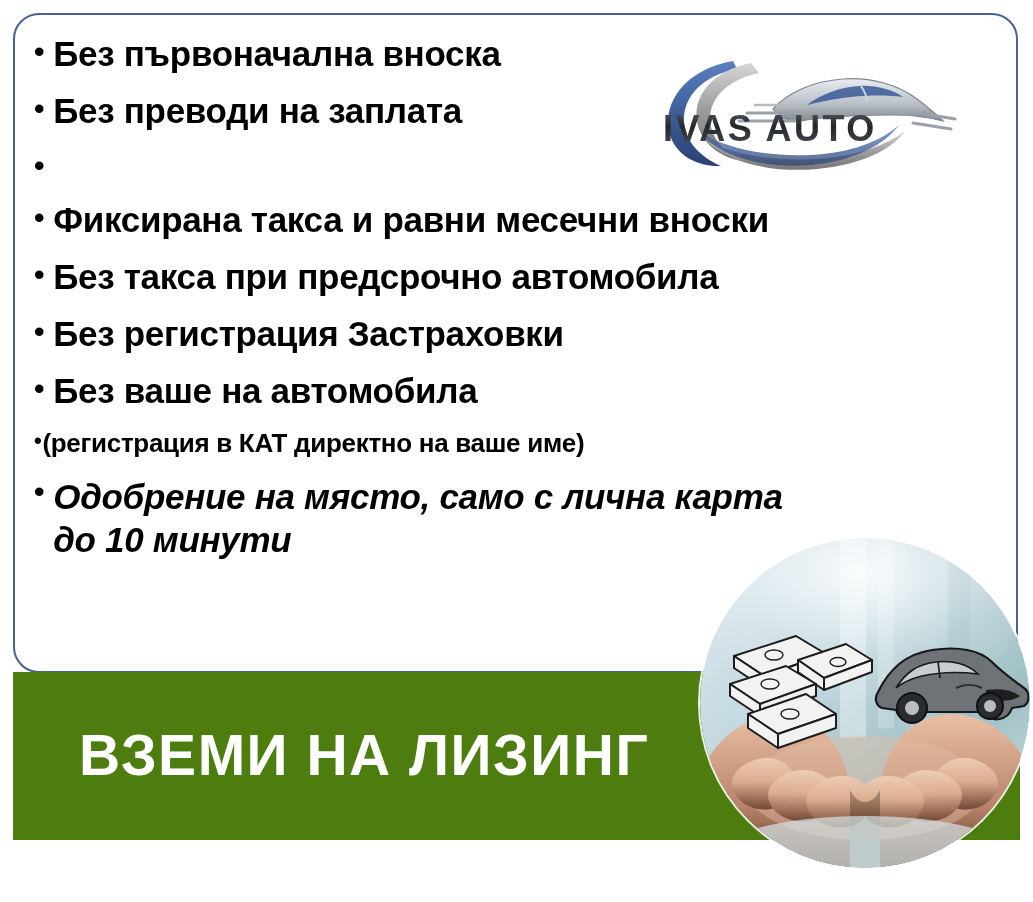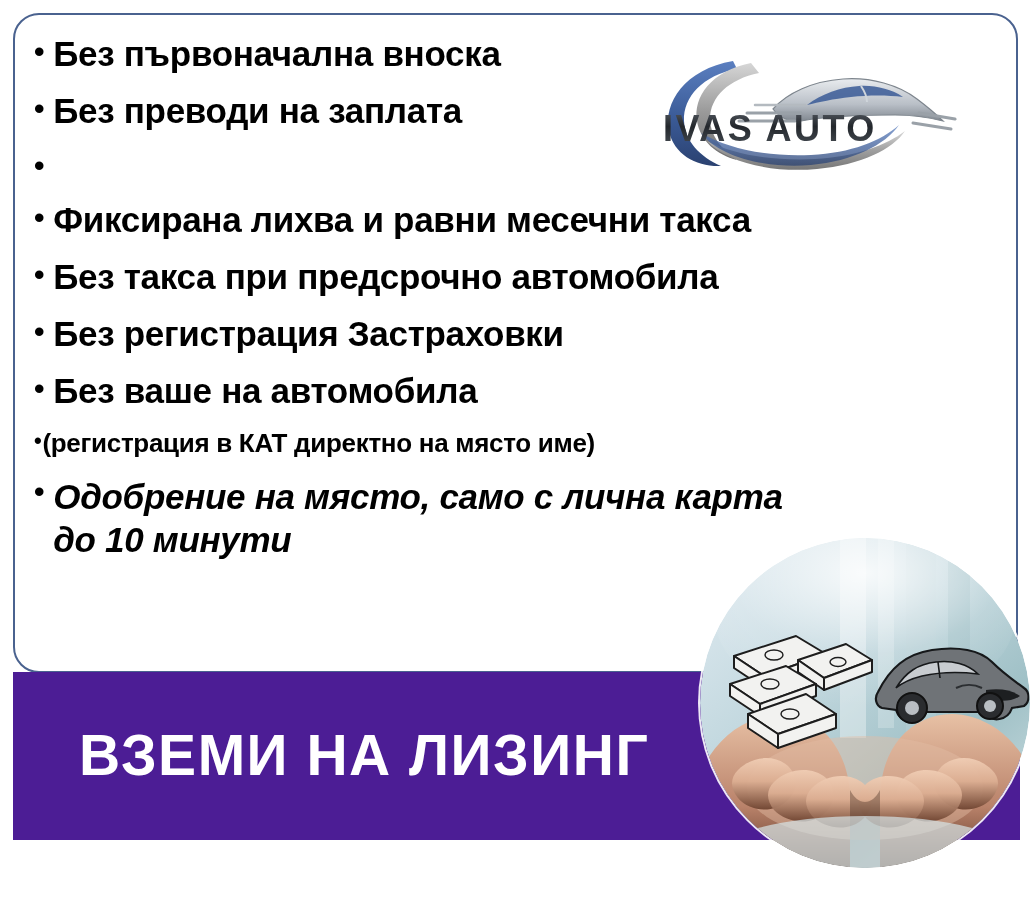--- a/index.html
+++ b/index.html
@@ -113,21 +113,21 @@
   }
   .photo-circle svg { display: block; width: 100%; height: 100%; }
 
   
   .cta-banner {
     position: absolute;
     left: 13px;
     top: 672px;
     width: 1007px;
     height: 168px;
-    background: #4c1d95;
+    background: #4d7c0f;
     z-index: 2;
   }
   .cta-label {
     position: absolute;
     left: 66px;
     top: 55px;
     color: #ffffff;
     font-size: 57px;
     font-weight: bold;
     letter-spacing: 1.5px;
@@ -149,37 +149,37 @@
     </li>
     <li class="benefit-item">
       <span class="bullet">•</span>
       <span class="btext">Без преводи на заплата</span>
     </li>
     <li class="benefit-item">
       <span class="bullet">•</span>
     </li>
     <li class="benefit-item">
       <span class="bullet">•</span>
-      <span class="btext">Фиксирана лихва и равни месечни такса</span>
+      <span class="btext">Фиксирана такса и равни месечни вноски</span>
     </li>
     <li class="benefit-item">
       <span class="bullet">•</span>
       <span class="btext">Без такса при предсрочно автомобила</span>
     </li>
     <li class="benefit-item">
       <span class="bullet">•</span>
       <span class="btext">Без регистрация Застраховки</span>
     </li>
     <li class="benefit-item">
       <span class="bullet">•</span>
       <span class="btext">Без ваше на автомобила</span>
     </li>
     <li class="benefit-item note">
       <span class="bullet">•</span>
-      <span class="btext">(регистрация в КАТ директно на място име)</span>
+      <span class="btext">(регистрация в КАТ директно на ваше име)</span>
     </li>
     <li class="benefit-item wrap">
       <span class="bullet">•</span>
       <span class="btext">Одобрение на място, само с лична карта
 до 10 минути</span>
     </li>
   </ul>
 
   <div class="brand-logo">
     <svg viewBox="0 0 310 130" xmlns="http://www.w3.org/2000/svg" aria-hidden="true">

